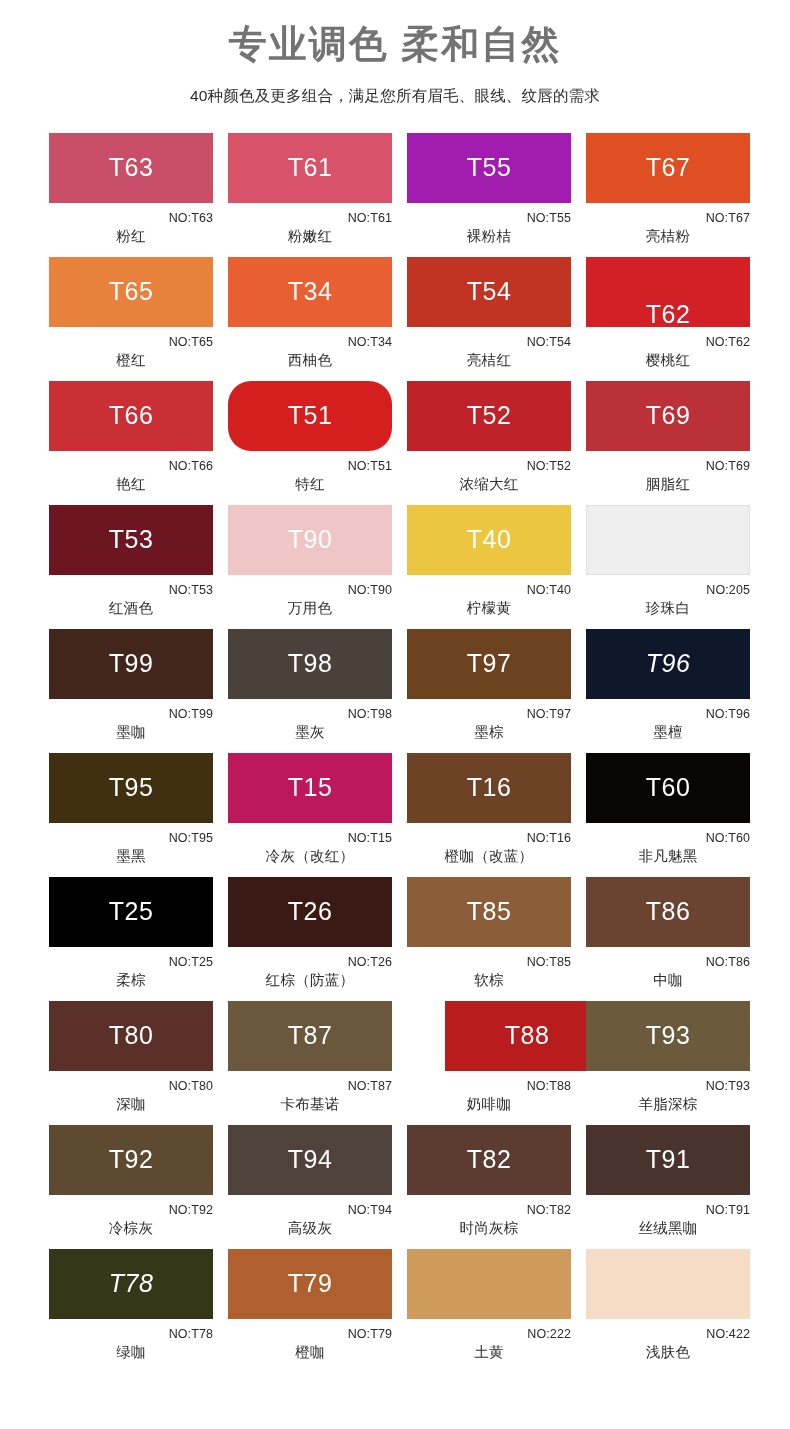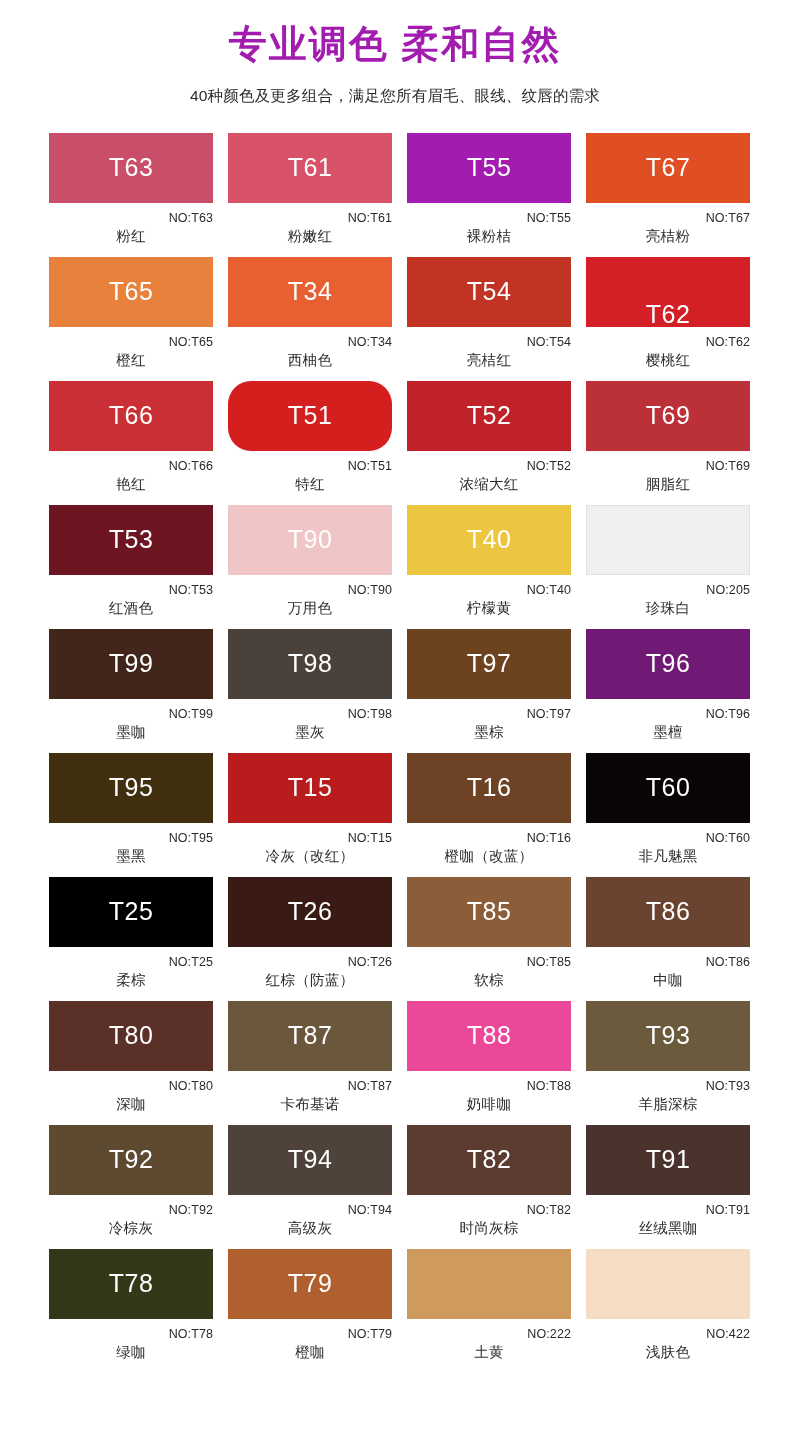--- a/index.html
+++ b/index.html
@@ -25,21 +25,21 @@
 
   
   .header {
     padding-top: 22px;
     text-align: center;
   }
   .page-title {
     font-size: 38px;
     font-weight: bold;
     letter-spacing: 2px;
-    color: #a21caf;
+    color: #737373;
     line-height: 1.2;
     margin: 0;
   }
   .page-subtitle {
     margin: 18px 0 0 0;
     font-size: 15.5px;
     font-weight: normal;
     color: #2b2b2b;
     letter-spacing: 0.2px;
   }
@@ -280,39 +280,39 @@
       <div class="swatch-cell">
         <div class="swatch-chip" style="background-color: rgb(109, 67, 31);">
           <span class="swatch-code">T97</span>
         </div>
         <div class="swatch-meta">
           <div class="swatch-no">NO:T97</div>
           <div class="swatch-name">墨棕</div>
         </div>
       </div>
       <div class="swatch-cell">
-        <div class="swatch-chip" style="background-color: #701a75;">
+        <div class="swatch-chip" style="background-color: #0f172a; font-style: italic;">
           <span class="swatch-code">T96</span>
         </div>
         <div class="swatch-meta">
           <div class="swatch-no">NO:T96</div>
           <div class="swatch-name">墨檀</div>
         </div>
       </div>
       <div class="swatch-cell">
         <div class="swatch-chip" style="background-color: rgb(64, 48, 15);">
           <span class="swatch-code">T95</span>
         </div>
         <div class="swatch-meta">
           <div class="swatch-no">NO:T95</div>
           <div class="swatch-name">墨黑</div>
         </div>
       </div>
       <div class="swatch-cell">
-        <div class="swatch-chip" style="background-color: #b91c1c; justify-content: center;">
+        <div class="swatch-chip" style="background-color: #be185d; justify-content: center;">
           <span class="swatch-code">T15</span>
         </div>
         <div class="swatch-meta">
           <div class="swatch-no">NO:T15</div>
           <div class="swatch-name">冷灰（改红）</div>
         </div>
       </div>
       <div class="swatch-cell">
         <div class="swatch-chip" style="background-color: rgb(110, 67, 37);">
           <span class="swatch-code">T16</span>
@@ -379,21 +379,21 @@
       <div class="swatch-cell">
         <div class="swatch-chip" style="background-color: rgb(107, 88, 60);">
           <span class="swatch-code">T87</span>
         </div>
         <div class="swatch-meta">
           <div class="swatch-no">NO:T87</div>
           <div class="swatch-name">卡布基诺</div>
         </div>
       </div>
       <div class="swatch-cell">
-        <div class="swatch-chip" style="background-color: #ec4899;">
+        <div class="swatch-chip" style="background-color: #b91c1c; margin-left: 38px;">
           <span class="swatch-code">T88</span>
         </div>
         <div class="swatch-meta">
           <div class="swatch-no">NO:T88</div>
           <div class="swatch-name">奶啡咖</div>
         </div>
       </div>
       <div class="swatch-cell">
         <div class="swatch-chip" style="background-color: rgb(107, 90, 60);">
           <span class="swatch-code">T93</span>
@@ -433,21 +433,21 @@
       <div class="swatch-cell">
         <div class="swatch-chip" style="background-color: rgb(74, 51, 44);">
           <span class="swatch-code">T91</span>
         </div>
         <div class="swatch-meta">
           <div class="swatch-no">NO:T91</div>
           <div class="swatch-name">丝绒黑咖</div>
         </div>
       </div>
       <div class="swatch-cell">
-        <div class="swatch-chip" style="background-color: rgb(53, 55, 25);">
+        <div class="swatch-chip" style="background-color: rgb(53, 55, 25); font-style: italic;">
           <span class="swatch-code">T78</span>
         </div>
         <div class="swatch-meta">
           <div class="swatch-no">NO:T78</div>
           <div class="swatch-name">绿咖</div>
         </div>
       </div>
       <div class="swatch-cell">
         <div class="swatch-chip" style="background-color: rgb(176, 96, 46);">
           <span class="swatch-code">T79</span>

